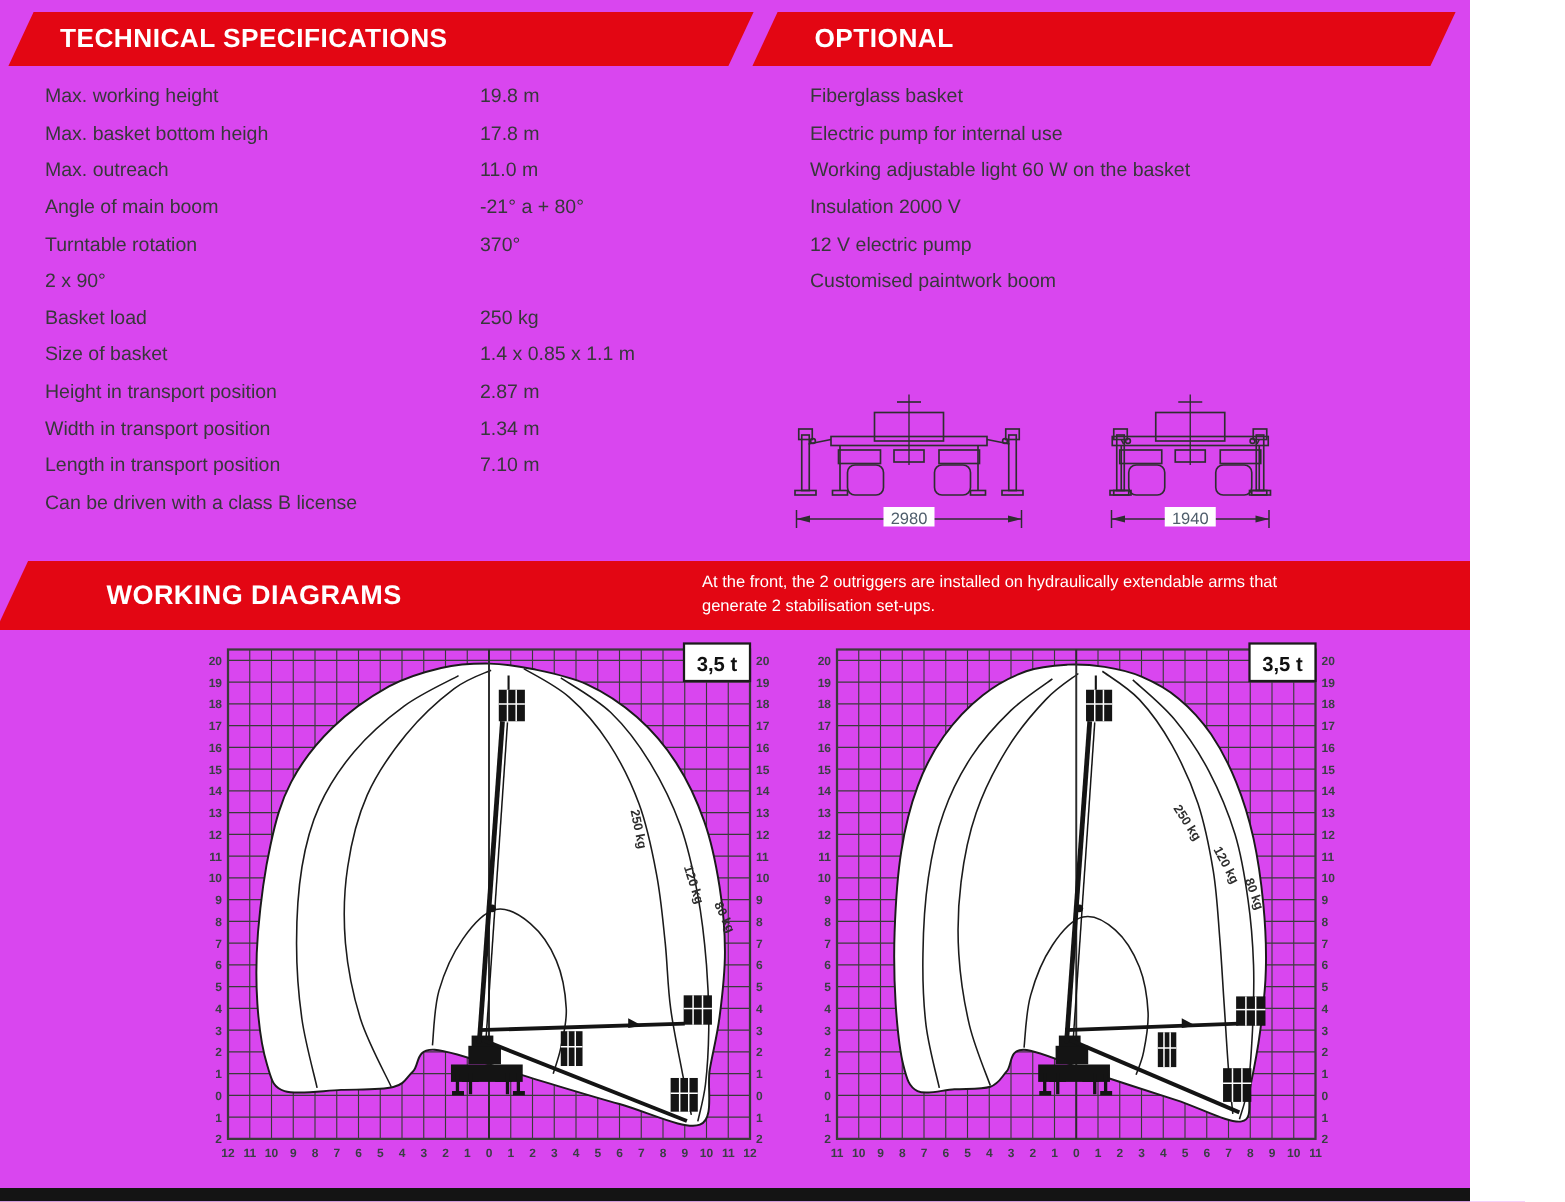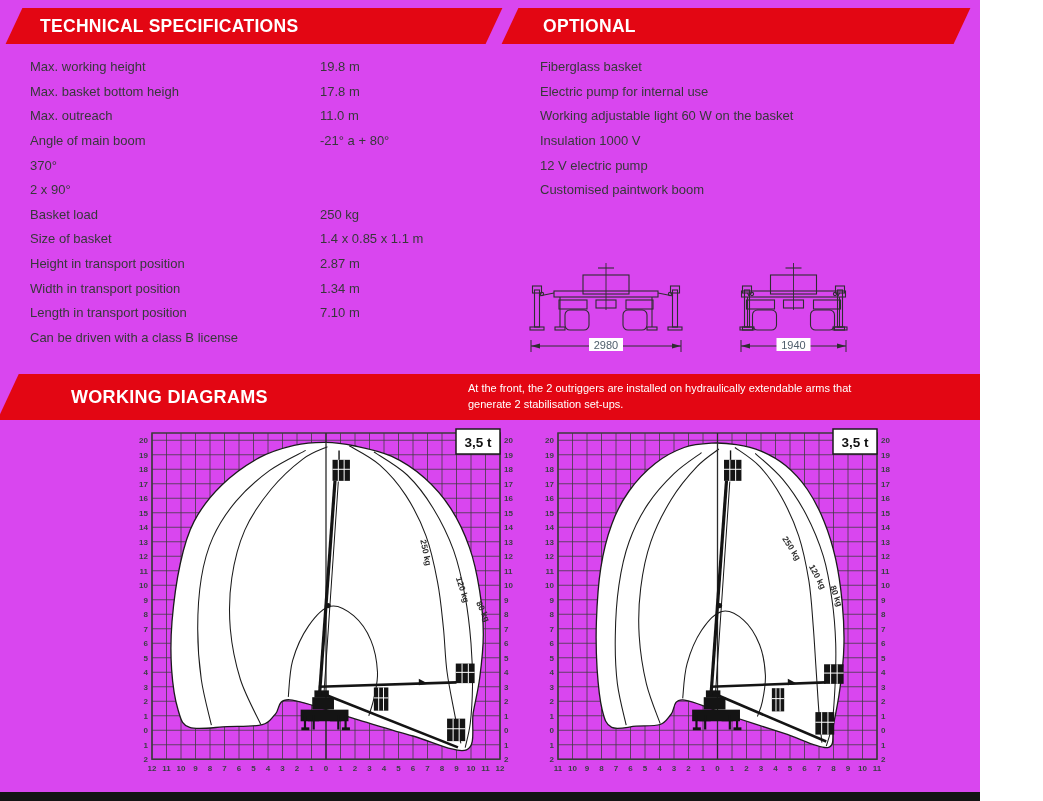--- a/index.html
+++ b/index.html
@@ -13,21 +13,21 @@
   #banner-tech{left:14px;top:8px;width:480px;height:36px;}
   #banner-opt{left:510px;top:8px;width:452px;height:36px;}
   #banner-opt .title{left:33px;}
   #banner-work{left:8px;top:374px;width:1026px;height:46px;}
   #banner-work .title{left:37px;font-size:18px;margin-left:26px;}
   .banner .note{position:absolute;left:460px;top:7px;width:412px;color:#fff;
         font-size:11px;line-height:1.45;font-weight:400;}
   .spec-table{position:absolute;left:30px;top:56px;width:436px;}
   .opt-table{position:absolute;left:540px;top:56px;width:423px;}
   .trow{display:flex;align-items:center;height:24.6px;box-sizing:border-box;
-        border-bottom:2px solid #d946ef;padding-bottom:1px;}
+        border-bottom:8px solid #d946ef;padding-bottom:1px;}
   .tlabel{flex:1;font-size:13px;color:#37383a;}
   .tvalue{width:146px;font-size:13px;color:#37383a;}
   svg{position:absolute;font-family:"Liberation Sans",sans-serif;}
   #truck-wide{left:526px;top:260px;}
   #truck-narrow{left:736px;top:260px;}
   #diagram-wide{left:120px;top:427px;}
   #diagram-narrow{left:530px;top:427px;}
   .bottom-bar{position:absolute;left:0;top:792px;width:1043px;height:9px;background:#141414;}
 </style>
 </head>
@@ -56,20 +56,21 @@
       </div>
     <div class="trow">
         <span class="tlabel">Max. outreach</span>
         <span class="tvalue">11.0 m</span>
       </div>
     <div class="trow">
         <span class="tlabel">Angle of main boom</span>
         <span class="tvalue">-21° a + 80°</span>
       </div>
     <div class="trow">
+        <span class="tlabel">Turntable rotation</span>
         <span class="tvalue">370°</span>
       </div>
     <div class="trow">
         <span class="tvalue">2 x 90°</span>
       </div>
     <div class="trow">
         <span class="tlabel">Basket load</span>
         <span class="tvalue">250 kg</span>
       </div>
     <div class="trow">
@@ -97,21 +98,21 @@
     <div class="trow">
         <span class="tlabel">Fiberglass basket</span>
       </div>
     <div class="trow">
         <span class="tlabel">Electric pump  for internal use</span>
       </div>
     <div class="trow">
         <span class="tlabel">Working adjustable light 60 W on the basket</span>
       </div>
     <div class="trow">
-        <span class="tlabel">Insulation 1000 V</span>
+        <span class="tlabel">Insulation 2000 V</span>
       </div>
     <div class="trow">
         <span class="tlabel">12 V electric pump</span>
       </div>
     <div class="trow">
         <span class="tlabel">Customised paintwork boom</span>
       </div>
   </div>
 
   <svg id="truck-wide" width="160" height="96">

